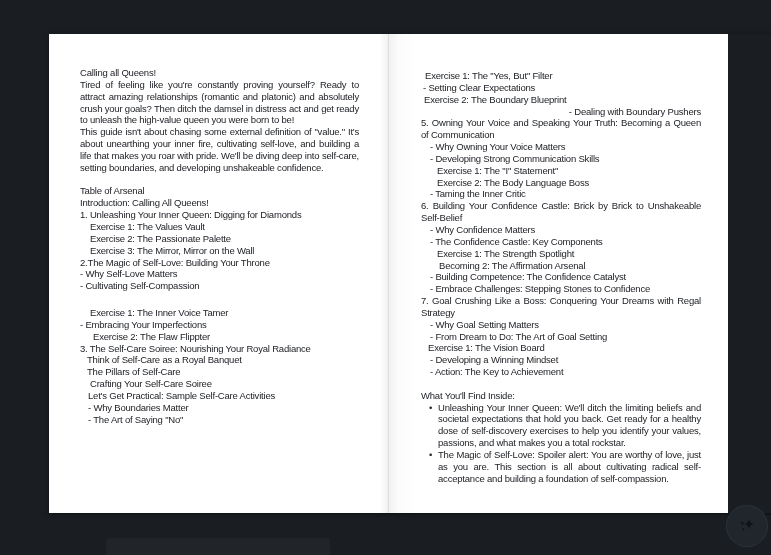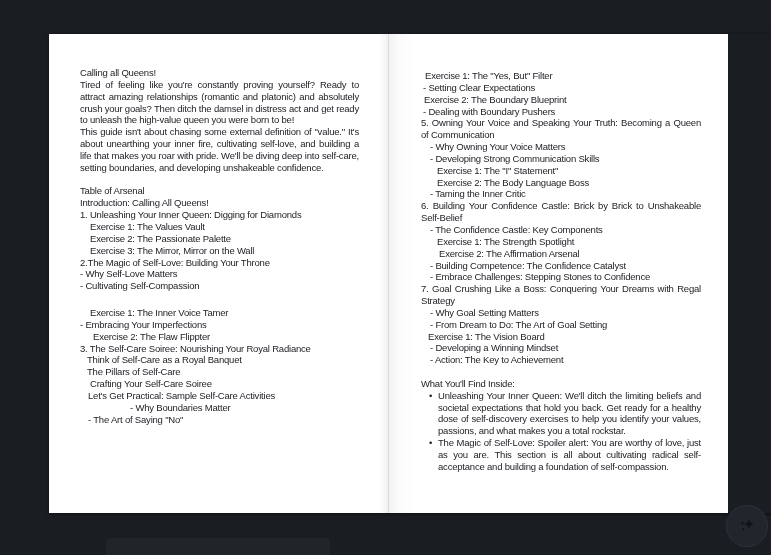--- a/index.html
+++ b/index.html
@@ -90,40 +90,41 @@
           <div class="blk line">- Why Self-Love Matters</div>
           <div class="blk line">- Cultivating Self-Compassion</div>
           <div class="blk line" style="padding-left: 10px; margin-top: 15px;">Exercise 1: The Inner Voice Tamer</div>
           <div class="blk line">- Embracing Your Imperfections</div>
           <div class="blk line" style="padding-left: 13px;">Exercise 2: The Flaw Flippter</div>
           <div class="blk line">3. The Self-Care Soiree: Nourishing Your Royal Radiance</div>
           <div class="blk line" style="padding-left: 7px;">Think of Self-Care as a Royal Banquet</div>
           <div class="blk line" style="padding-left: 7px;">The Pillars of Self-Care</div>
           <div class="blk line" style="padding-left: 10px;">Crafting Your Self-Care Soiree</div>
           <div class="blk line" style="padding-left: 8px;">Let's Get Practical: Sample Self-Care Activities</div>
-          <div class="blk line" style="padding-left: 8px; margin-left: 42px;">- Why Boundaries Matter</div>
+          <div class="blk line" style="padding-left: 8px;">- Why Boundaries Matter</div>
           <div class="blk line" style="padding-left: 8px;">- The Art of Saying "No"</div>
         </div>
     </div>
     <div class="page page-right">
       <div class="page-text" id="right-col">
           <div class="blk line" style="padding-left: 4px;">Exercise 1: The "Yes, But" Filter</div>
           <div class="blk line" style="padding-left: 2px;">- Setting Clear Expectations</div>
           <div class="blk line" style="padding-left: 3px;">Exercise 2: The Boundary Blueprint</div>
-          <div class="blk line" style="padding-left: 2px;">- Dealing with Boundary Pushers</div>
+          <div class="blk line" style="padding-left: 2px; text-align: right;">- Dealing with Boundary Pushers</div>
           <div class="blk para">5. Owning Your Voice and Speaking Your Truth: Becoming a Queen of Communication</div>
           <div class="blk line" style="padding-left: 9px;">- Why Owning Your Voice Matters</div>
           <div class="blk line" style="padding-left: 9px;">- Developing Strong Communication Skills</div>
           <div class="blk line" style="padding-left: 16px;">Exercise 1: The "I" Statement"</div>
           <div class="blk line" style="padding-left: 16px;">Exercise 2: The Body Language Boss</div>
           <div class="blk line" style="padding-left: 9px;">- Taming the Inner Critic</div>
           <div class="blk para">6. Building Your Confidence Castle: Brick by Brick to Unshakeable Self-Belief</div>
+          <div class="blk line" style="padding-left: 9px;">- Why Confidence Matters</div>
           <div class="blk line" style="padding-left: 9px;">- The Confidence Castle: Key Components</div>
           <div class="blk line" style="padding-left: 16px;">Exercise 1: The Strength Spotlight</div>
-          <div class="blk line" style="padding-left: 18px;">Exercise 2: The Affirmation Arsenal</div>
+          <div class="blk line" style="padding-left: 18px;">Becoming 2: The Affirmation Arsenal</div>
           <div class="blk line" style="padding-left: 9px;">- Building Competence: The Confidence Catalyst</div>
           <div class="blk line" style="padding-left: 9px;">- Embrace Challenges: Stepping Stones to Confidence</div>
           <div class="blk para">7. Goal Crushing Like a Boss: Conquering Your Dreams with Regal Strategy</div>
           <div class="blk line" style="padding-left: 9px;">- Why Goal Setting Matters</div>
           <div class="blk line" style="padding-left: 9px;">- From Dream to Do: The Art of Goal Setting</div>
           <div class="blk line" style="padding-left: 7px;">Exercise 1: The Vision Board</div>
           <div class="blk line" style="padding-left: 9px;">- Developing a Winning Mindset</div>
           <div class="blk line" style="padding-left: 9px;">- Action: The Key to Achievement</div>
           <div class="blk gap"></div>
           <div class="blk line">What You'll Find Inside:</div>

